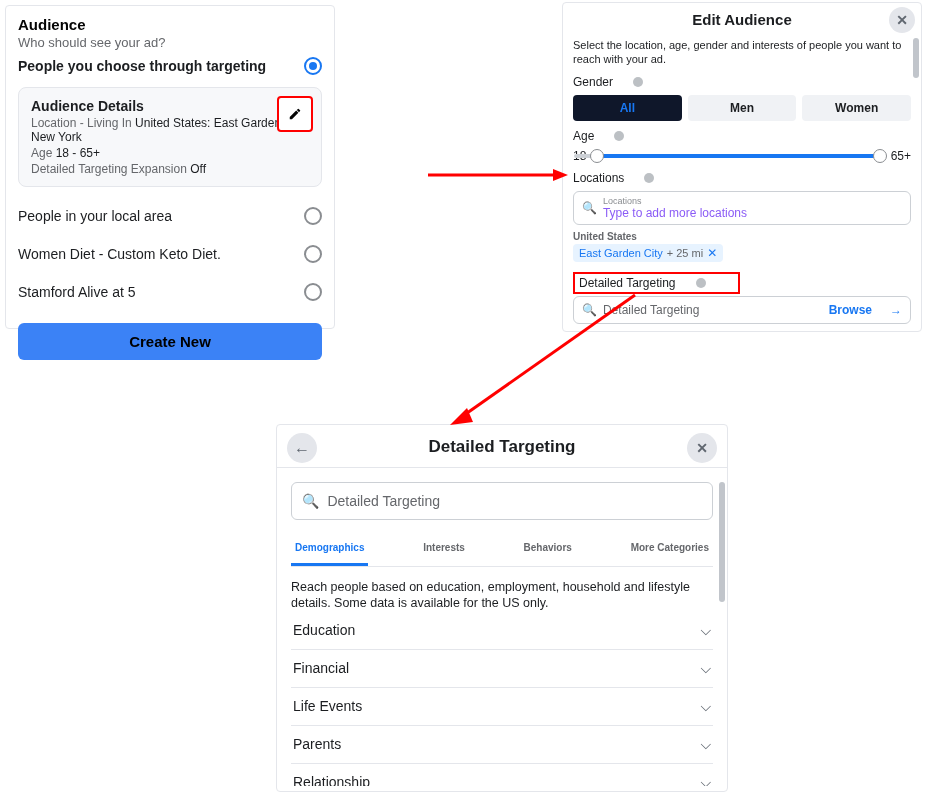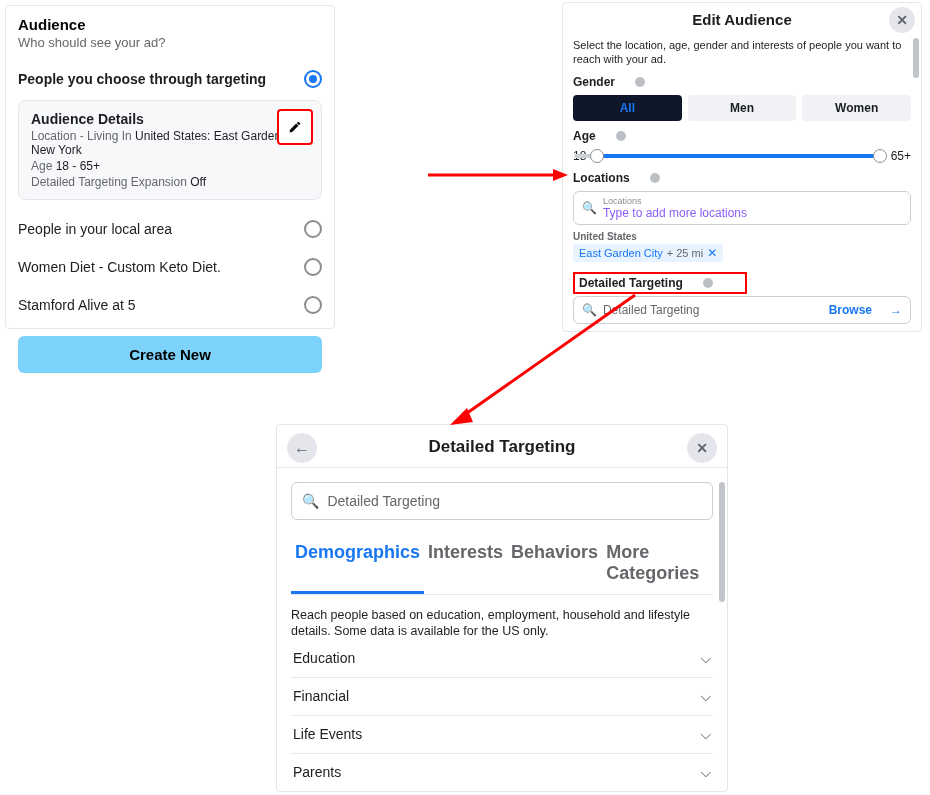--- a/index.html
+++ b/index.html
@@ -3,40 +3,40 @@
 <meta charset="utf-8">
 <style>
   * { box-sizing: border-box; margin: 0; padding: 0; }
   body { font-family: Helvetica, Arial, sans-serif; background: #fff; width: 930px; height: 795px; position: relative; color: #1c1e21; }
   .panel { position: absolute; background: #fff; border: 1px solid #e4e6eb; border-radius: 4px; }
   
   
   .p1 { left: 5px; top: 5px; width: 330px; height: 324px; padding: 10px 12px 12px 12px; }
   .p1 h3 { font-size: 15px; font-weight: 700; color: #050505; }
   .p1 .sub { font-size: 13px; color: #65676b; margin-top: 2px; }
-  .radio-row { display: flex; justify-content: space-between; align-items: center; font-size: 14px; font-weight: 600; margin-top: 20px; }
+  .radio-row { display: flex; justify-content: space-between; align-items: center; font-size: 14px; font-weight: 600; margin-top: 7px; }
   .radio { width: 18px; height: 18px; border: 2px solid #8a8d91; border-radius: 50%; position: relative; }
   .radio.selected { border-color: #1877f2; }
   .radio.selected::after { content:""; position: absolute; left: 3px; top: 3px; width: 8px; height: 8px; background: #1877f2; border-radius: 50%; }
   .card { background: #f7f8fa; border: 1px solid #e4e6eb; border-radius: 8px; padding: 10px 12px; margin-top: 12px; position: relative; }
   .card-title { font-size: 14px; font-weight: 700; }
   .card-line { font-size: 12px; color: #65676b; margin-top: 2px; }
   .card-line .dark { color: #1c1e21; }
   .edit-wrap { position: absolute; right: 8px; top: 8px; width: 36px; height: 36px; border: 2px solid #ff0000; display:flex; align-items:center; justify-content:center; background: #fff; border-radius: 4px; }
   .pencil { width: 14px; height: 14px; }
   .opt-row { display: flex; justify-content: space-between; align-items: center; font-size: 14px; margin-top: 20px; }
-  .create-btn { margin-top: 22px; width: 100%; background: #7dd3fc; border: none; border-radius: 6px; padding: 10px 0; font-size: 15px; font-weight: 600; cursor: pointer; }
+  .create-btn { margin-top: 22px; width: 100%; background: #3b82f6; border: none; border-radius: 6px; padding: 10px 0; font-size: 15px; font-weight: 600; cursor: pointer; }
   
   
   .p2 { left: 562px; top: 2px; width: 360px; height: 330px; }
   .p2-header { position: relative; text-align: center; padding: 8px 0 6px 0; font-size: 15px; font-weight: 700; }
   .close-btn { position: absolute; right: 6px; top: 4px; width: 26px; height: 26px; border-radius: 50%; background: #e4e6eb; display:flex; align-items:center; justify-content:center; font-size: 14px; color: #606770; cursor:pointer; }
   .p2-body { padding: 4px 10px 8px 10px; font-size: 13px; position: relative; height: 295px; overflow: hidden; }
   .p2-desc { font-size: 11px; color: #1c1e21; line-height: 1.3; }
-  .label-row { font-size: 12px; font-weight: 700; margin-top: 8px; display:flex; align-items:center; gap:20px; }
+  .label-row { font-size: 12px; font-weight: 400; margin-top: 8px; display:flex; align-items:center; gap:20px; }
   .info { width: 10px; height: 10px; border-radius: 50%; background: #bcc0c4; display:inline-block; }
   .seg-group { display: flex; gap: 6px; margin-top: 6px; }
   .seg { flex:1; text-align:center; padding: 6px 0; font-size: 12px; border-radius: 4px; background: #f0f2f5; cursor:pointer; font-weight: 600; }
   .seg.active { background: #0f172a; color: #1877f2; }
   .age-row { display:flex; align-items:center; gap: 8px; margin-top: 6px; font-size: 12px; }
   .slider-track { flex:1; height: 4px; background: #1877f2; border-radius: 2px; position: relative; }
   .slider-track::before { content:""; position:absolute; left:-20px; width:20px; height:4px; top:0; background:#ccd0d5; border-radius:2px; }
   .slider-thumb { width: 14px; height: 14px; background: #fff; border: 1px solid #8a8d91; border-radius: 50%; position: absolute; top: -5px; }
   .loc-input { margin-top:6px; border:1px solid #ccd0d5; border-radius:6px; padding: 4px 8px; display:flex; align-items:center; gap:6px; }
   .loc-input .mag { color:#8a8d91; font-size:12px; }
@@ -55,21 +55,21 @@
   .scrollbar { position:absolute; right:2px; top:4px; width:6px; height:40px; background:#c1c5cb; border-radius:3px; }
 
   
   .p3 { left: 276px; top: 424px; width: 452px; height: 368px; }
   .p3-header { position: relative; text-align:center; padding: 12px 0 10px 0; font-size:17px; font-weight:700; border-bottom: 1px solid #e4e6eb; }
   .back-btn { position:absolute; left:10px; top:8px; width:30px; height:30px; border-radius:50%; background:#e4e6eb; display:flex; align-items:center; justify-content:center; font-size:16px; color:#606770; cursor:pointer; }
   .p3 .close-btn { right: 10px; top: 8px; width:30px; height:30px; }
   .p3-body { padding: 14px 14px 0 14px; position:relative; height: 318px; overflow:hidden; }
   .p3-search { border:1px solid #ccd0d5; border-radius:6px; padding: 10px 10px; display:flex; align-items:center; gap:8px; color:#65676b; font-size:14px; }
   .tabs { display:flex; justify-content:space-between; margin-top:14px; border-bottom:1px solid #e4e6eb; }
-  .tab { padding: 8px 4px 10px 4px; font-size:18px; color:#65676b; cursor:pointer; font-weight:600; }
+  .tab { padding: 8px 4px 10px 4px; font-size:10px; color:#65676b; cursor:pointer; font-weight:600; }
   .tab.active { color:#1877f2; border-bottom: 3px solid #1877f2; font-weight:700; }
   .p3-desc { font-size:12.5px; color:#1c1e21; margin-top:12px; line-height:1.3; }
   .acc-row { display:flex; justify-content:space-between; align-items:center; padding: 10px 2px; border-bottom:1px solid #e4e6eb; font-size:14px; cursor:pointer; }
   .chev { font-size: 14px; color:#606770; }
   .p3 .scrollbar { top: 14px; height: 120px; }
 
   
   .arrow { position:absolute; pointer-events:none; }
   svg.arrow path, svg.arrow line { stroke:#ff0000; stroke-width:3; fill:none; }
   svg.arrow polygon { fill:#ff0000; }

